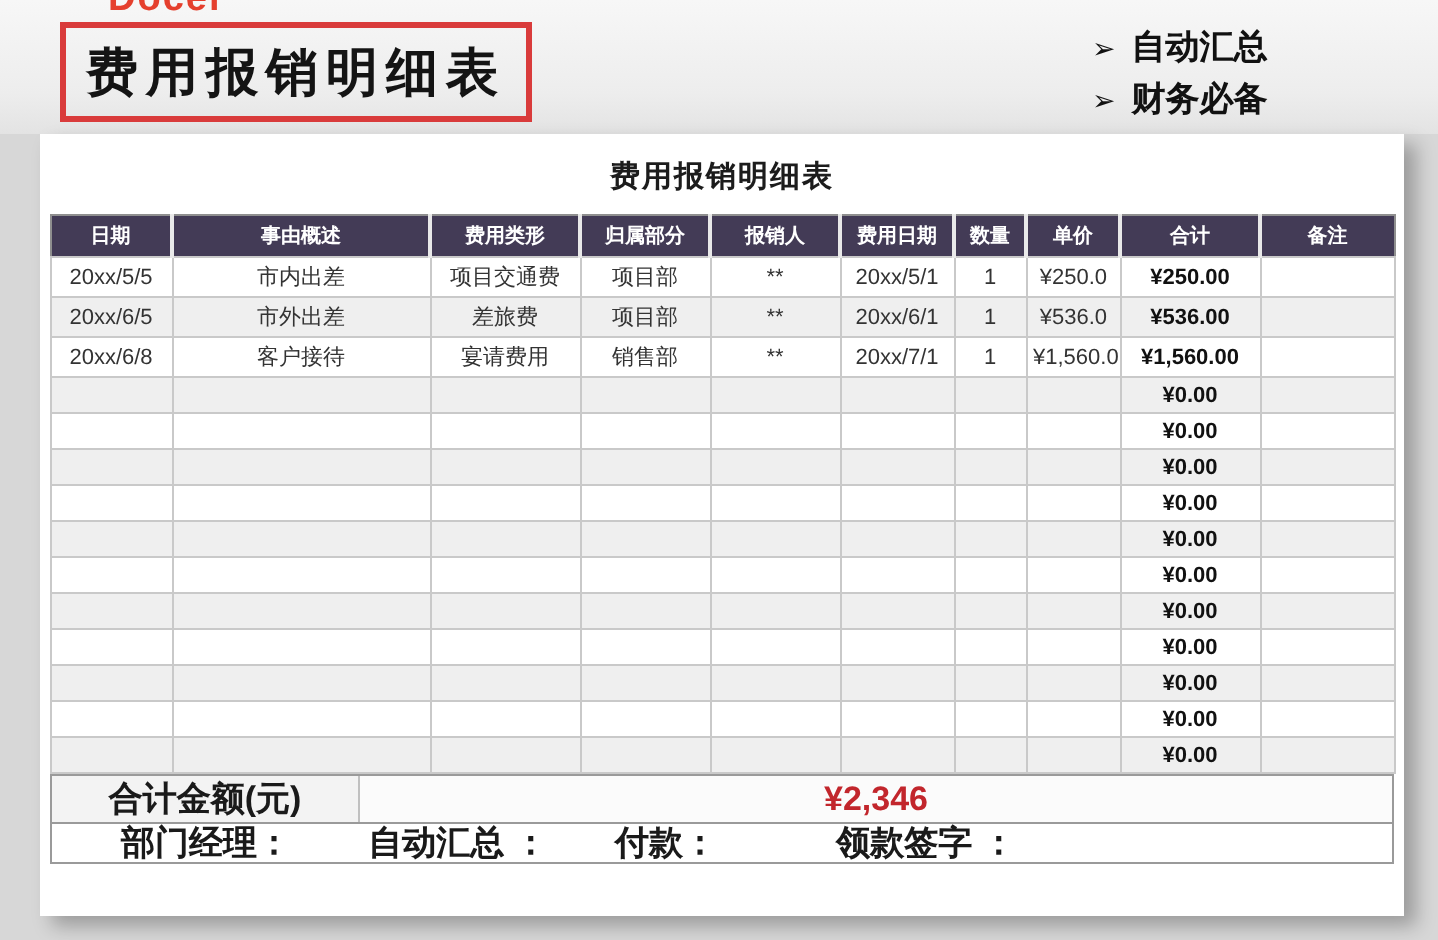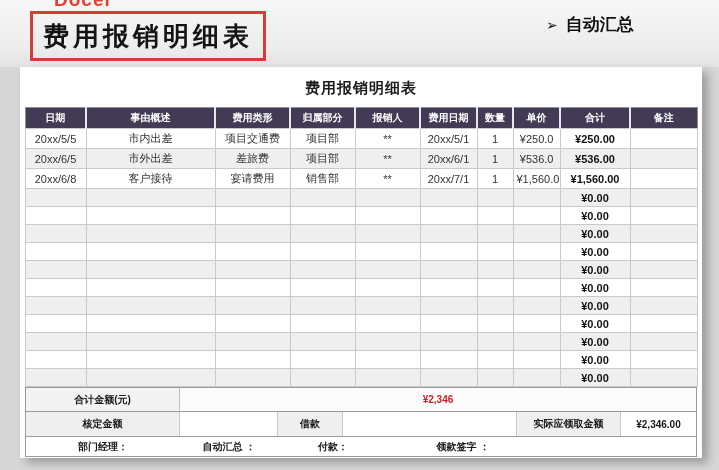--- a/index.html
+++ b/index.html
@@ -33,21 +33,21 @@
   table.grid td{height:17px;border:1px solid #c9c9c9;text-align:center;padding:0 3px;
     overflow:hidden;white-space:nowrap;}
   table.grid tr.data-row td{height:19px;}
   table.grid tbody tr:nth-child(even){background:var(--row-alt,#efefef);}
   table.grid td.right{text-align:right;padding-right:6px;}
   table.grid td.bold{font-weight:bold;color:#111;}
 
   
   .sum-row{width:672px;margin:0 auto;display:flex;box-sizing:border-box;
     border-left:1px solid #9a9a9a;border-right:1px solid #9a9a9a;border-bottom:1px solid #9a9a9a;
-    font-size:10px;font-weight:bold;color:#1a1a1a;align-items:stretch;}
+    font-size:17px;font-weight:bold;color:#1a1a1a;align-items:stretch;}
   .sum-row .cell{display:flex;align-items:center;justify-content:center;box-sizing:border-box;}
   .row-a{height:25px;border-top:1px solid #9a9a9a;background:#fbfbfb;}
   .row-a .label{width:154px;background:#f3f3f3;border-right:1px solid #c0c0c0;}
   .row-a .value{flex:1;color:var(--total-red,#c2262c);}
   .row-b{height:25px;}
   .row-b .g{background:#efefef;}
   .row-b .w{background:#ffffff;}
   .row-b .cell{border-right:1px solid #c9c9c9;}
   .row-b .cell:last-child{border-right:none;}
   .row-c{height:20px;background:#ffffff;}
@@ -58,20 +58,23 @@
 <div class="stage">
 
   <div class="top-band">
     <div class="logo">Docer</div>
     <div class="title-box">
       <span>费用报销明细表</span>
     </div>
     <div class="bullets">
       <div class="bullet">
         <span class="arrow">➢</span><span>自动汇总</span>
+      </div>
+      <div class="bullet">
+        <span class="arrow">➢</span><span>财务必备</span>
       </div>
     </div>
   </div>
 
   <div class="sheet">
     <div class="sheet-title">费用报销明细表</div>
 
     <table class="grid">
       <colgroup id="cols">
           <col style="width: 61px;">
@@ -269,28 +272,20 @@
             <td></td>
           </tr>
         </tbody>
     </table>
 
     <div class="sum-row row-a">
       <div class="cell label">合计金额(元)</div>
       <div class="cell value">¥2,346</div>
     </div>
 
-    <div class="sum-row row-b">
-      <div class="cell g" style="width:154px;">核定金额</div>
-      <div class="cell w" style="width:98px;"></div>
-      <div class="cell g" style="width:65px;">借款</div>
-      <div class="cell w" style="width:174px;"></div>
-      <div class="cell g" style="width:104px;">实际应领取金额</div>
-      <div class="cell w" style="flex:1;">¥2,346.00</div>
-    </div>
 
     <div class="sum-row row-c" id="signature-row">
         <div class="cell" style="width: 154px;">部门经理：</div>
         <div class="cell" style="width: 98px;">自动汇总 ：</div>
         <div class="cell" style="width: 110px;">付款：</div>
         <div class="cell" style="width: 150px;">领款签字 ：</div>
       </div>
   </div>
 </div>
 

